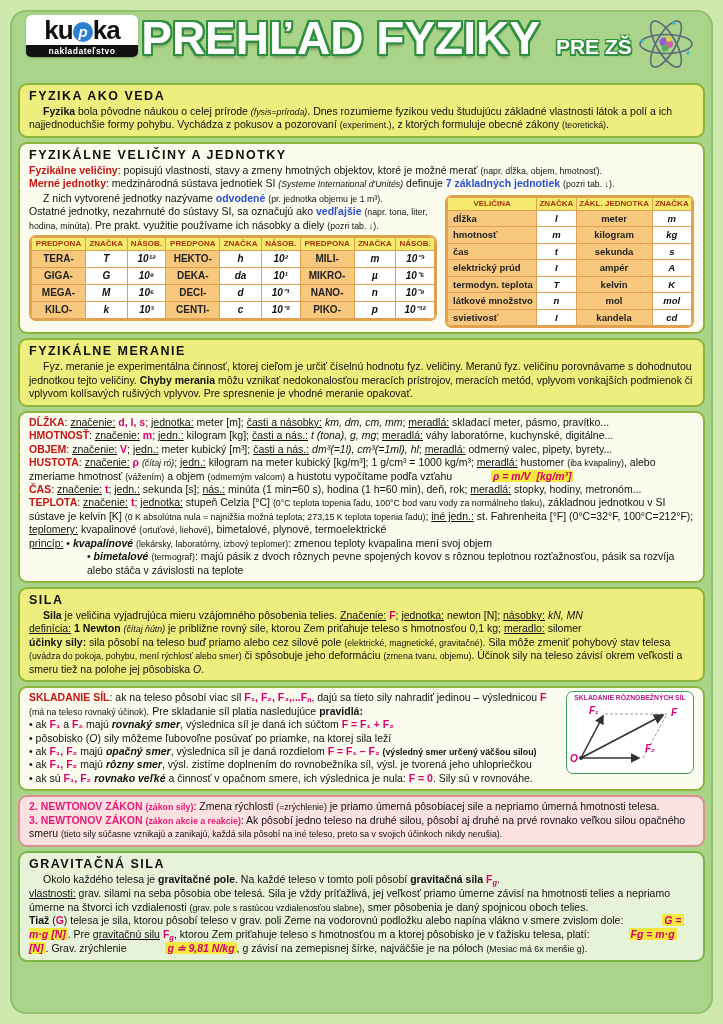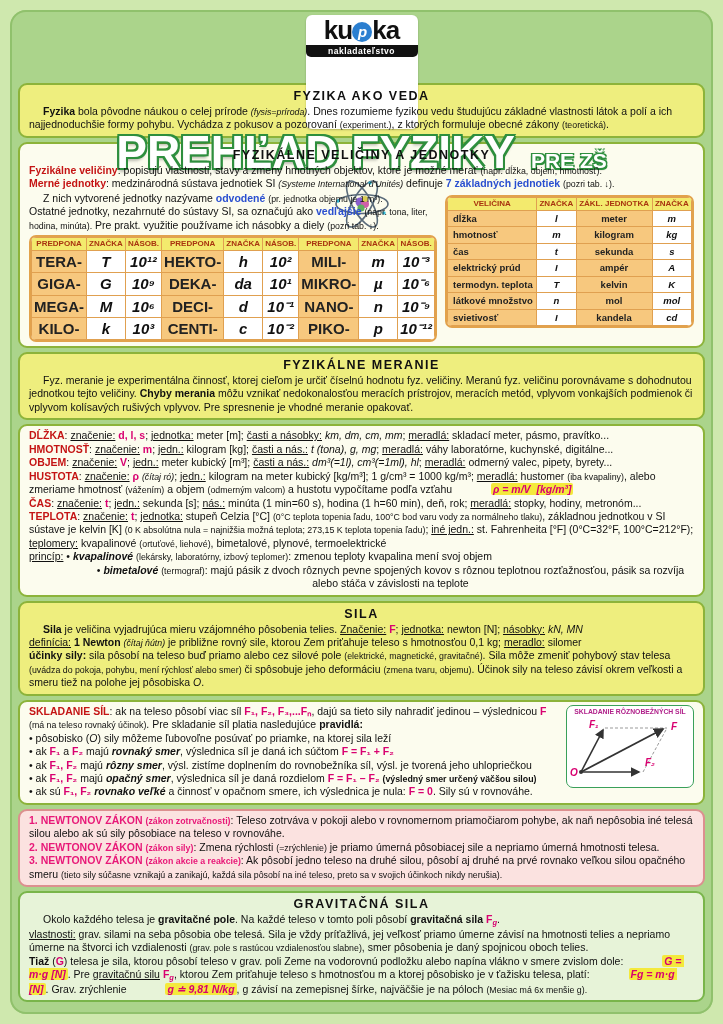--- a/index.html
+++ b/index.html
@@ -1,38 +1,38 @@
 <!DOCTYPE html>
 <html><head>
 <meta charset="utf-8">
 <style>
   html,body{margin:0;padding:0;}
   body{width:723px;height:1024px;background:#cfe8ae;font-family:"Liberation Sans",sans-serif;overflow:hidden;position:relative;color:#101010;}
   .page{position:absolute;top:10px;left:10px;width:703px;height:1004px;background:#abd48b;border-radius:16px;box-shadow:0 0 0 2px #90c16c inset;box-sizing:border-box;padding:5px 6px;}
   
-  .hdr{display:flex;align-items:center;height:64px;padding:0 10px;flex-direction:column;}
+  .hdr{display:flex;align-items:flex-start;height:64px;padding:0 10px;}
   .logo{background:#fff;border-radius:6px;width:112px;flex:0 0 112px;text-align:center;padding:2px 0 0 0;box-shadow:0 1px 2px rgba(0,0,0,.25);}
   .logo .nm{font-weight:800;font-size:26px;letter-spacing:-1px;color:#101010;line-height:1;}
   .logo .nm .pcirc{display:inline-block;width:20px;height:20px;line-height:20px;border-radius:50%;background:#2b7fd0;color:#fff;font-size:15px;font-style:italic;vertical-align:2px;}
   .logo .tag{background:#111;color:#fff;font-size:8.5px;font-weight:700;letter-spacing:.5px;border-radius:0 0 5px 5px;margin-top:2px;padding:1px 0;}
   .ttl-wrap{flex:1;display:flex;align-items:baseline;justify-content:center;gap:16px;}
   .ttl{font-size:46px;font-weight:800;color:#fff;letter-spacing:0px;line-height:1;
        text-shadow:-2px -2px 0 #2e8f3e,2px -2px 0 #2e8f3e,-2px 2px 0 #2e8f3e,2px 2px 0 #2e8f3e,0 -2px 0 #2e8f3e,0 2px 0 #2e8f3e,-2px 0 0 #2e8f3e,2px 0 0 #2e8f3e,0 4px 3px rgba(0,0,0,.25);}
   .subttl{font-size:21px;font-weight:800;color:#fff;
        text-shadow:-1.5px -1.5px 0 #2e8f3e,1.5px -1.5px 0 #2e8f3e,-1.5px 1.5px 0 #2e8f3e,1.5px 1.5px 0 #2e8f3e,0 2px 2px rgba(0,0,0,.25);}
   .atom{flex:0 0 62px;text-align:center;}
   
   .sec{border-radius:9px;margin:4px 2px;padding:3px 9px 4px 9px;font-size:10.5px;line-height:1.28;}
-  .sec h2{margin:0 0 1px 0;text-align:center;font-size:12.5px;letter-spacing:1.5px;color:#101010;font-weight:800;}
+  .sec h2{margin:0 0 1px 0;font-size:12.5px;letter-spacing:1.5px;color:#101010;font-weight:800;}
   .yellow{background:#eeee7e;border:2px solid #8cb33a;}
   .white{background:#fcfcee;border:2px solid #8cb33a;}
   .pink{background:#fbe2e0;border:2px solid #dc8f8f;}
   .pgreen{background:#e7f3d8;border:2px solid #79b54a;}
   .ti{text-indent:14px;}
-  .ind2{padding-left:58px;text-align:center;}
+  .ind2{padding-left:58px;}
   .line{margin:0;}
   
   .seg{white-space:pre-wrap;}
   .seg.b{font-weight:700;}
   .seg.i{font-style:italic;}
   .seg.ib{font-style:italic;font-weight:700;}
   .seg.u{text-decoration:underline;}
   .seg.rb{color:#c41414;font-weight:700;}
   .seg.bl{color:#2a4fd0;font-weight:700;}
   .seg.m{color:#d80070;font-weight:700;}
@@ -44,21 +44,21 @@
   .seg.m2{color:#e81878;font-weight:700;}
   .seg.m2s{color:#e81878;font-weight:700;font-size:8.8px;}
   
   .s2flex{display:flex;gap:8px;margin-top:1px;}
   .s2left{flex:0 0 408px;}
   .s2right{flex:1;}
   .tblwrap{border:2px solid #e2a24c;border-radius:7px;overflow:hidden;background:#fff;margin-top:3px;}
   table{border-collapse:collapse;width:100%;}
   th,td{border:1px solid #e0a050;padding:1px 2px;text-align:center;}
   th{background:#f3ea6d;color:#a83410;font-size:8px;font-weight:700;}
-  .prefix td{font-size:15px;height:14px;background:#fff;font-style:italic;font-weight:700;}
+  .prefix td{font-size:10px;height:14px;background:#fff;font-style:italic;font-weight:700;}
   .prefix td:nth-child(3n+1){background:#f7c87e;font-style:normal;font-weight:700;color:#222;}
   .units td{font-size:9.5px;height:13.5px;background:#fff;font-style:italic;font-weight:700;}
   .units td:nth-child(odd){background:#f7c87e;font-style:normal;font-weight:700;color:#222;}
   .units td:first-child{text-align:left;padding-left:5px;}
   
   .diagram{float:right;width:122px;margin:0 0 3px 6px;background:#fff;border:1.5px solid #3aa05a;border-radius:7px;padding:2px 2px;}
   .diagram .dt{color:#b0208a;font-size:6.8px;font-weight:700;text-align:center;line-height:1.15;}
   .clear{clear:both;}
 </style>
 </head>
@@ -269,30 +269,29 @@
         <line x1="12" y1="56" x2="70" y2="56" stroke="#333" stroke-width="1.6" marker-end="url(#ah)"></line>
         <line x1="12" y1="56" x2="94" y2="13" stroke="#333" stroke-width="1.8" marker-end="url(#ah)"></line>
         <circle cx="12" cy="56" r="2" fill="#333"></circle>
         <text x="20" y="12" font-size="10" font-style="italic" font-weight="bold" fill="#d80070">F₁</text>
         <text x="102" y="14" font-size="10" font-style="italic" font-weight="bold" fill="#d80070">F</text>
         <text x="76" y="50" font-size="10" font-style="italic" font-weight="bold" fill="#d80070">F₂</text>
         <text x="1" y="60" font-size="10" font-style="italic" font-weight="bold" fill="#d80070">O</text>
       </svg>
     </div>
     <div class="line"><span class="seg rb">SKLADANIE SÍL</span><span class="seg ">: ak na teleso pôsobí viac síl </span><span class="seg m">F₁, F₂, F₃,...Fₙ</span><span class="seg ">, dajú sa tieto sily nahradiť jedinou – výslednicou </span><span class="seg m">F</span><span class="seg "> </span><span class="seg sm">(má na teleso rovnaký účinok)</span><span class="seg ">. Pre skladanie síl platia nasledujúce </span><span class="seg b">pravidlá:</span></div>
+    <div class="line"><span class="seg ">• ak </span><span class="seg m">F₁</span><span class="seg "> a </span><span class="seg m">F₂</span><span class="seg "> majú </span><span class="seg ib">rovnaký smer</span><span class="seg ">, výslednica síl je daná ich súčtom </span><span class="seg m">F = F₁ + F₂</span></div>
     <div class="line"><span class="seg ">• pôsobisko (</span><span class="seg i">O</span><span class="seg ">) sily môžeme ľubovoľne posúvať po priamke, na ktorej sila leží</span></div>
-    <div class="line"><span class="seg ">• ak </span><span class="seg m">F₁</span><span class="seg "> a </span><span class="seg m">F₂</span><span class="seg "> majú </span><span class="seg ib">rovnaký smer</span><span class="seg ">, výslednica síl je daná ich súčtom </span><span class="seg m">F = F₁ + F₂</span></div>
+    <div class="line"><span class="seg ">• ak </span><span class="seg m">F₁, F₂</span><span class="seg "> majú </span><span class="seg ib">opačný smer</span><span class="seg ">, výslednica síl je daná rozdielom </span><span class="seg m">F = F₁ – F₂</span><span class="seg "> </span><span class="seg smb">(výsledný smer určený väčšou silou)</span></div>
     <div class="line"><span class="seg ">• ak </span><span class="seg m">F₁, F₂</span><span class="seg "> majú </span><span class="seg ib">rôzny smer</span><span class="seg ">, výsl. zistíme doplnením do rovnobežníka síl, výsl. je tvorená jeho uhlopriečkou</span></div>
-    <div class="line"><span class="seg ">• ak </span><span class="seg m">F₁, F₂</span><span class="seg "> majú </span><span class="seg ib">opačný smer</span><span class="seg ">, výslednica síl je daná rozdielom </span><span class="seg m">F = F₁ – F₂</span><span class="seg "> </span><span class="seg smb">(výsledný smer určený väčšou silou)</span></div>
     <div class="line"><span class="seg ">• ak sú </span><span class="seg m">F₁, F₂</span><span class="seg "> </span><span class="seg ib">rovnako veľké</span><span class="seg "> a činnosť v opačnom smere, ich výslednica je nula: </span><span class="seg m">F = 0</span><span class="seg ">. Sily sú v rovnováhe.</span></div>
     <div class="clear"></div>
   </div>
 
   <div class="sec pink">
-    <div class="line"><span class="seg m2">1. NEWTONOV ZÁKON</span><span class="seg "> </span><span class="seg m2s">(zákon zotrvačnosti)</span><span class="seg ">: Teleso zotrváva v pokoji alebo v rovnomernom priamočiarom pohybe, ak naň nepôsobia iné telesá silou alebo ak sú sily pôsobiace na teleso v rovnováhe.</span></div>
     <div class="line"><span class="seg m2">2. NEWTONOV ZÁKON</span><span class="seg "> </span><span class="seg m2s">(zákon sily)</span><span class="seg ">: Zmena rýchlosti </span><span class="seg sm">(=zrýchlenie)</span><span class="seg "> je priamo úmerná pôsobiacej sile a nepriamo úmerná hmotnosti telesa.</span></div>
     <div class="line"><span class="seg m2">3. NEWTONOV ZÁKON</span><span class="seg "> </span><span class="seg m2s">(zákon akcie a reakcie)</span><span class="seg ">: Ak pôsobí jedno teleso na druhé silou, pôsobí aj druhé na prvé rovnako veľkou silou opačného smeru </span><span class="seg sm">(tieto sily súčasne vznikajú a zanikajú, každá sila pôsobí na iné teleso, preto sa v svojich účinkoch nikdy nerušia).</span></div>
   </div>
 
   <div class="sec pgreen">
     <h2>GRAVITAČNÁ SILA</h2>
     <div class="line ti"><span class="seg ">Okolo každého telesa je </span><span class="seg b">gravitačné pole</span><span class="seg ">. Na každé teleso v tomto poli pôsobí </span><span class="seg b">gravitačná sila</span><span class="seg "> </span><span class="seg m">F</span><span class="seg msub">g</span><span class="seg ">.</span></div>
     <div class="line"><span class="seg u">vlastnosti:</span><span class="seg "> grav. silami na seba pôsobia obe telesá. Sila je vždy príťažlivá, jej veľkosť priamo úmerne závisí na hmotnosti telies a nepriamo úmerne na štvorci ich vzdialenosti </span><span class="seg sm">(grav. pole s rastúcou vzdialenosťou slabne)</span><span class="seg ">, smer pôsobenia je daný spojnicou oboch telies.</span></div>
     <div class="line"><span class="seg b">Tiaž</span><span class="seg "> (</span><span class="seg m">G</span><span class="seg ">) telesa je sila, ktorou pôsobí teleso v grav. poli Zeme na vodorovnú podložku alebo napína vlákno v smere zvislom dole: </span><span class="seg hl">G = m·g [N]</span><span class="seg ">. Pre </span><span class="seg u">gravitačnú silu</span><span class="seg "> </span><span class="seg m">F</span><span class="seg msub">g</span><span class="seg ">, ktorou Zem priťahuje teleso s hmotnosťou m a ktorej pôsobisko je v ťažisku telesa, platí: </span><span class="seg hl">Fg = m·g [N]</span><span class="seg ">. Grav. zrýchlenie </span><span class="seg hl">g ≐ 9,81 N/kg</span><span class="seg ">, g závisí na zemepisnej šírke, najväčšie je na póloch </span><span class="seg sm">(Mesiac má 6x menšie g).</span></div>
   </div>

